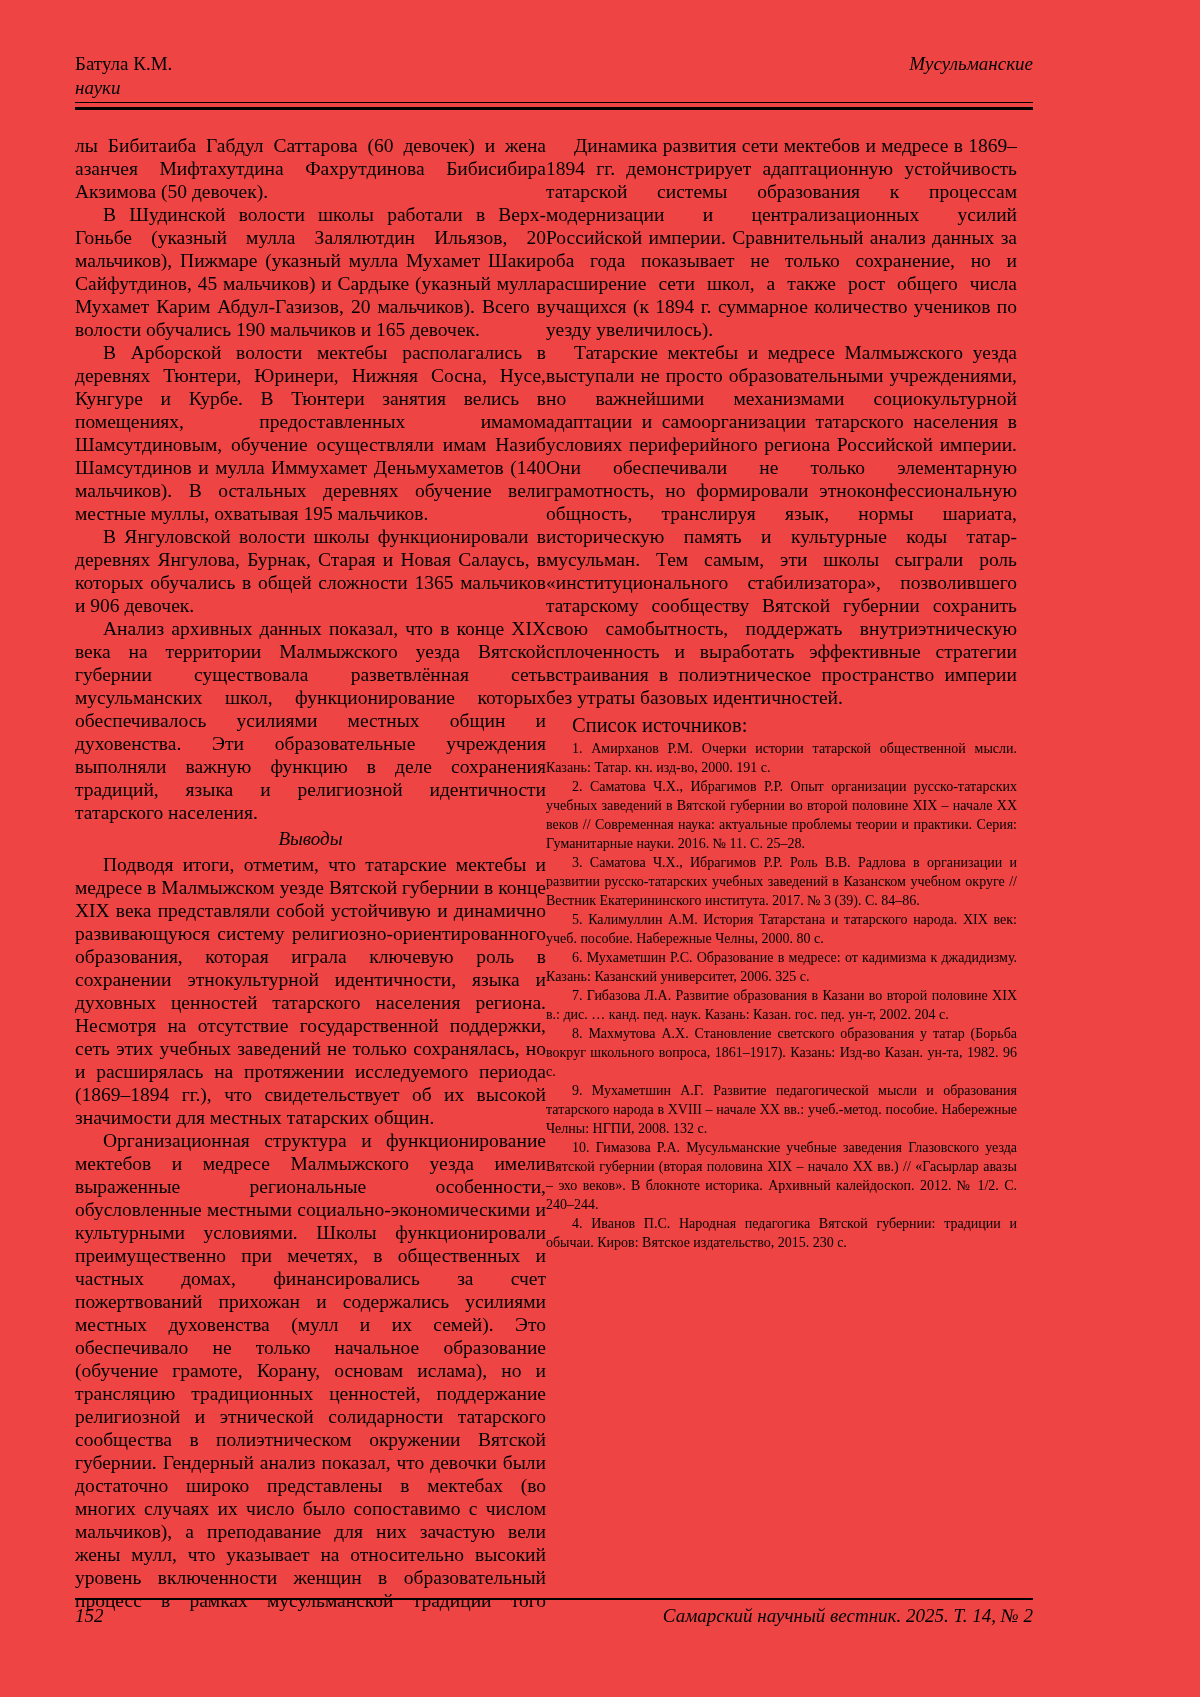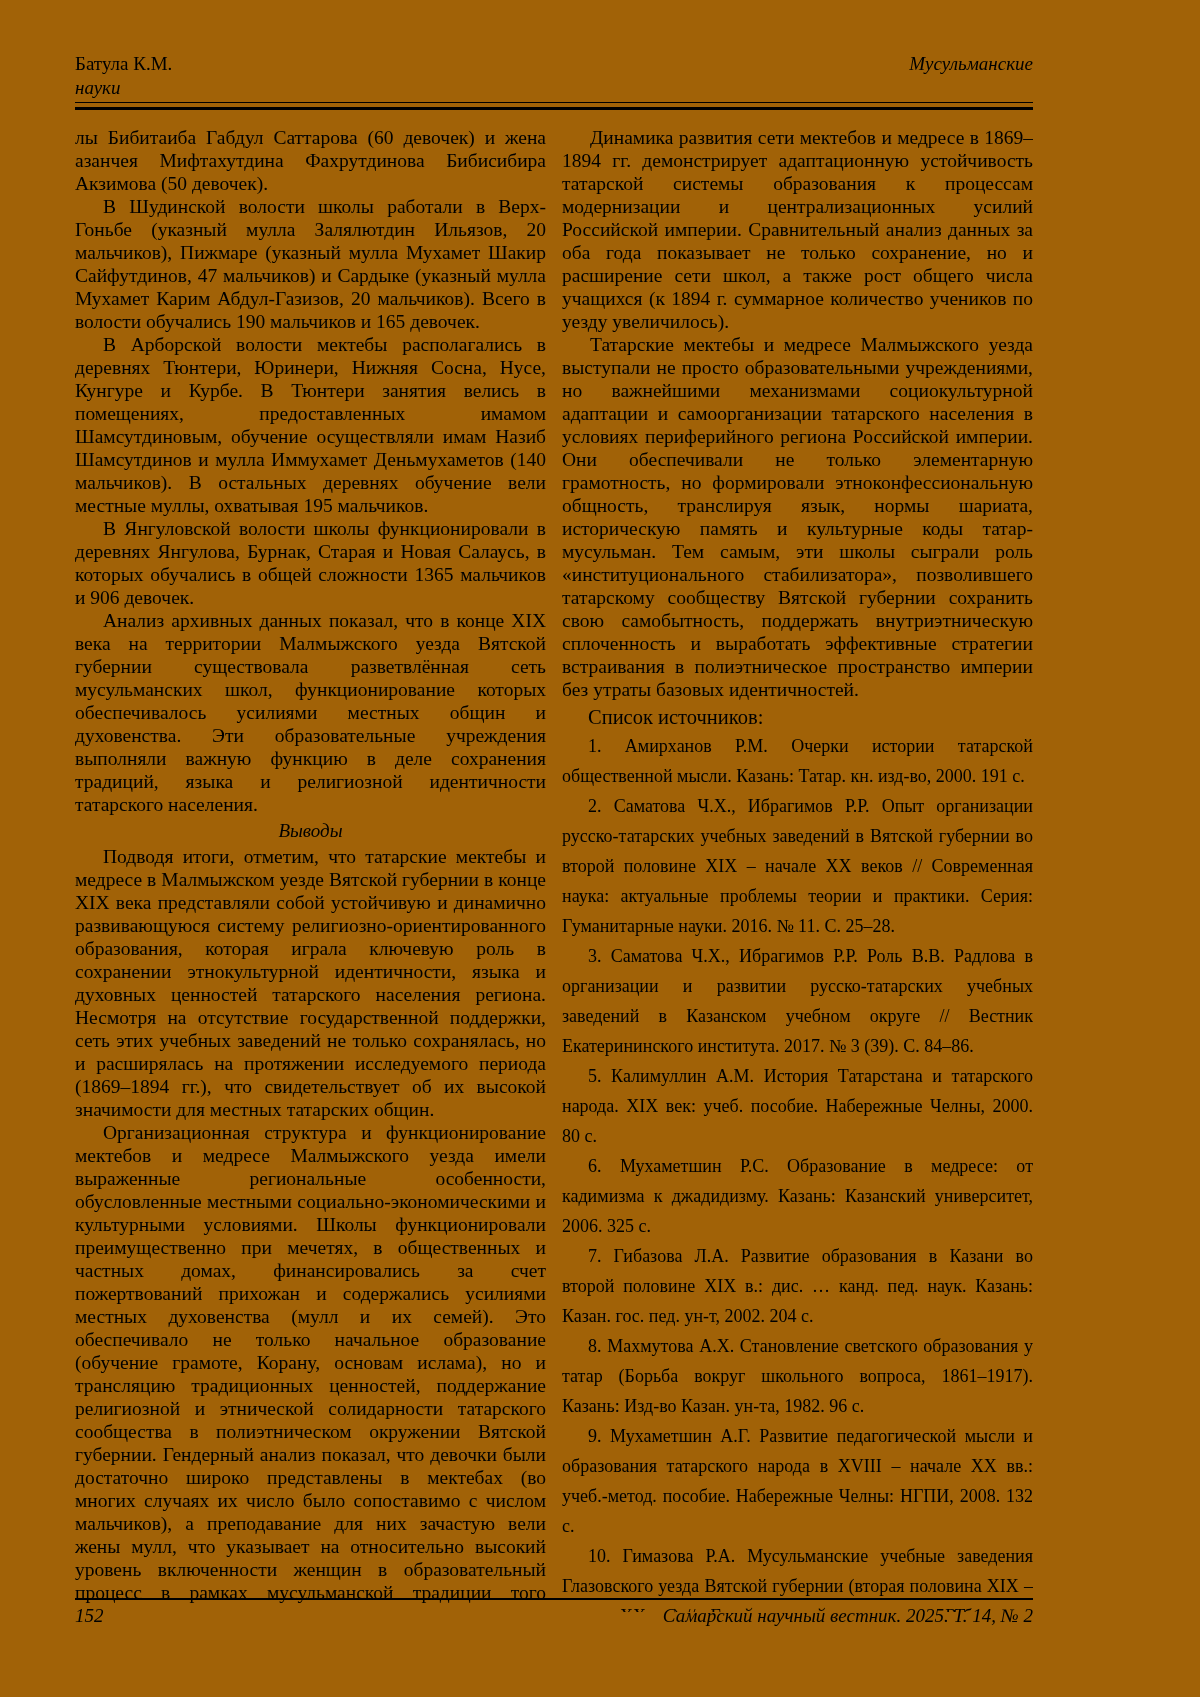--- a/index.html
+++ b/index.html
@@ -1,20 +1,20 @@
 <!DOCTYPE html>
 <html lang="ru"><head>
 <meta charset="utf-8">
 <style>
   html, body { margin: 0; padding: 0; background: #ffffff; }
   .page {
     position: relative;
     width: 1200px;
     height: 1697px;
-    background: #a16207;
+    background: #ef4444;
     color: #000000;
     font-family: "Liberation Serif", serif;
     overflow: hidden;
   }
   .content {
     position: absolute;
     left: 75px;
     top: 52px;
     width: 958px;
   }
@@ -27,22 +27,21 @@
   }
   .it { font-style: italic; }
   .header-rule {
     margin-top: 2px;
     height: 4px;
     border-top: 1.5px solid #000;
     border-bottom: 3px solid #000;
   }
   .columns {
     display: flex;
-    gap: 16px;
-    margin-top: 16px;
+    margin-top: 24px;
     height: 1486px;
     overflow: hidden;
   }
   .col {
     width: 471px;
     text-align: justify;
     font-size: 19.5px;
     line-height: 23px;
   }
   .paragraph { margin: 0; text-indent: 28px; }
@@ -58,22 +57,22 @@
   .heading-bold {
     margin: 5px 0 2px 0;
     text-indent: 26px;
     text-align: left;
     font-weight: normal;
     font-size: 20.5px;
   }
   .reference {
     margin: 0;
     text-indent: 26px;
-    font-size: 18px;
-    line-height: 30px;
+    font-size: 14px;
+    line-height: 19px;
   }
   .footer {
     position: absolute;
     left: 75px;
     top: 1598px;
     width: 958px;
     border-top: 2.5px solid #000;
     padding-top: 5px;
     display: flex;
     justify-content: space-between;
@@ -95,21 +94,21 @@
       <div class="header-row">
         <span class="it">науки</span>
       </div>
     </div>
 
     <div class="header-rule"></div>
 
     <div class="columns">
       <div class="col" id="left-col">
           <p class="paragraph no-indent">лы Бибитаиба Габдул Саттарова (60 девочек) и жена азанчея Мифтахутдина Фахрутдинова Бибисибира Акзимова (50 девочек).</p>
-          <p class="paragraph">В Шудинской волости школы работали в Верх-Гоньбе (указный мулла Залялютдин Ильязов, 20 мальчиков), Пижмаре (указный мулла Мухамет Шакир Сайфутдинов, 47 мальчиков) и Сардыке (указный мулла Мухамет Карим Абдул-Газизов, 20 мальчиков). Всего в волости обучались 190 мальчиков и 165 девочек.</p>
+          <p class="paragraph">В Шудинской волости школы работали в Верх-Гоньбе (указный мулла Залялютдин Ильязов, 20 мальчиков), Пижмаре (указный мулла Мухамет Шакир Сайфутдинов, 45 мальчиков) и Сардыке (указный мулла Мухамет Карим Абдул-Газизов, 20 мальчиков). Всего в волости обучались 190 мальчиков и 165 девочек.</p>
           <p class="paragraph">В Арборской волости мектебы располагались в деревнях Тюнтери, Юринери, Нижняя Сосна, Нусе, Кунгуре и Курбе. В Тюнтери занятия велись в помещениях, предоставленных имамом Шамсутдиновым, обучение осуществляли имам Назиб Шамсутдинов и мулла Иммухамет Деньмухаметов (140 мальчиков). В остальных деревнях обучение вели местные муллы, охватывая 195 мальчиков.</p>
           <p class="paragraph">В Янгуловской волости школы функционировали в деревнях Янгулова, Бурнак, Старая и Новая Салаусь, в которых обучались в общей сложности 1365 мальчиков и 906 девочек.</p>
           <p class="paragraph">Анализ архивных данных показал, что в конце XIX века на территории Малмыжского уезда Вятской губернии существовала разветвлённая сеть мусульманских школ, функционирование которых обеспечивалось усилиями местных общин и духовенства. Эти образовательные учреждения выполняли важную функцию в деле сохранения традиций, языка и религиозной идентичности татарского населения.</p>
           <p class="heading-italic">Выводы</p>
           <p class="paragraph">Подводя итоги, отметим, что татарские мектебы и медресе в Малмыжском уезде Вятской губернии в конце XIX века представляли собой устойчивую и динамично развивающуюся систему религиозно-ориентированного образования, которая играла ключевую роль в сохранении этнокультурной идентичности, языка и духовных ценностей татарского населения региона. Несмотря на отсутствие государственной поддержки, сеть этих учебных заведений не только сохранялась, но и расширялась на протяжении исследуемого периода (1869–1894 гг.), что свидетельствует об их высокой значимости для местных татарских общин.</p>
           <p class="paragraph">Организационная структура и функционирование мектебов и медресе Малмыжского уезда имели выраженные региональные особенности, обусловленные местными социально-экономическими и культурными условиями. Школы функционировали преимущественно при мечетях, в общественных и частных домах, финансировались за счет пожертвований прихожан и содержались усилиями местных духовенства (мулл и их семей). Это обеспечивало не только начальное образование (обучение грамоте, Корану, основам ислама), но и трансляцию традиционных ценностей, поддержание религиозной и этнической солидарности татарского сообщества в полиэтническом окружении Вятской губернии. Гендерный анализ показал, что девочки были достаточно широко представлены в мектебах (во многих случаях их число было сопоставимо с числом мальчиков), а преподавание для них зачастую вели жены мулл, что указывает на относительно высокий уровень включенности женщин в образовательный процесс в рамках мусульманской традиции того времени.</p>
         </div>
       <div class="col" id="right-col">
           <p class="paragraph">Динамика развития сети мектебов и медресе в 1869–1894 гг. демонстрирует адаптационную устойчивость татарской системы образования к процессам модернизации и централизационных усилий Российской империи. Сравнительный анализ данных за оба года показывает не только сохранение, но и расширение сети школ, а также рост общего числа учащихся (к 1894 г. суммарное количество учеников по уезду увеличилось).</p>
           <p class="paragraph">Татарские мектебы и медресе Малмыжского уезда выступали не просто образовательными учреждениями, но важнейшими механизмами социокультурной адаптации и самоорганизации татарского населения в условиях периферийного региона Российской империи. Они обеспечивали не только элементарную грамотность, но формировали этноконфессиональную общность, транслируя язык, нормы шариата, историческую память и культурные коды татар-мусульман. Тем самым, эти школы сыграли роль «институционального стабилизатора», позволившего татарскому сообществу Вятской губернии сохранить свою самобытность, поддержать внутриэтническую сплоченность и выработать эффективные стратегии встраивания в полиэтническое пространство империи без утраты базовых идентичностей.</p>

